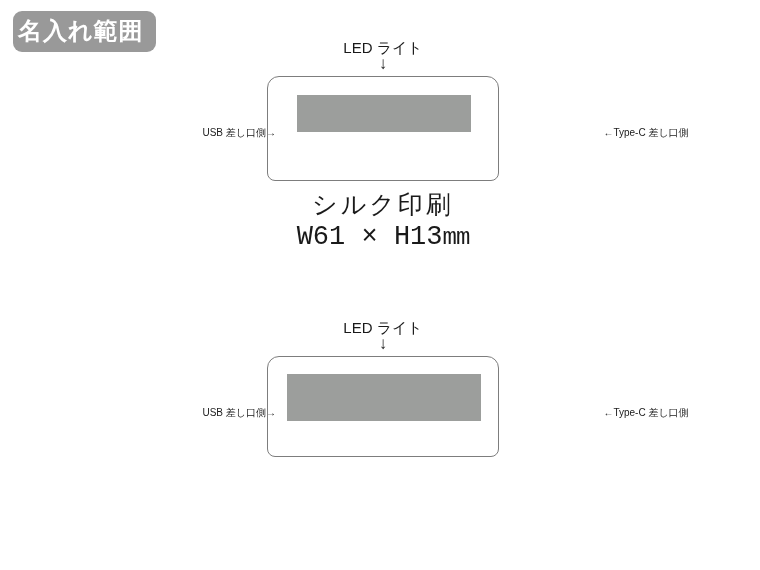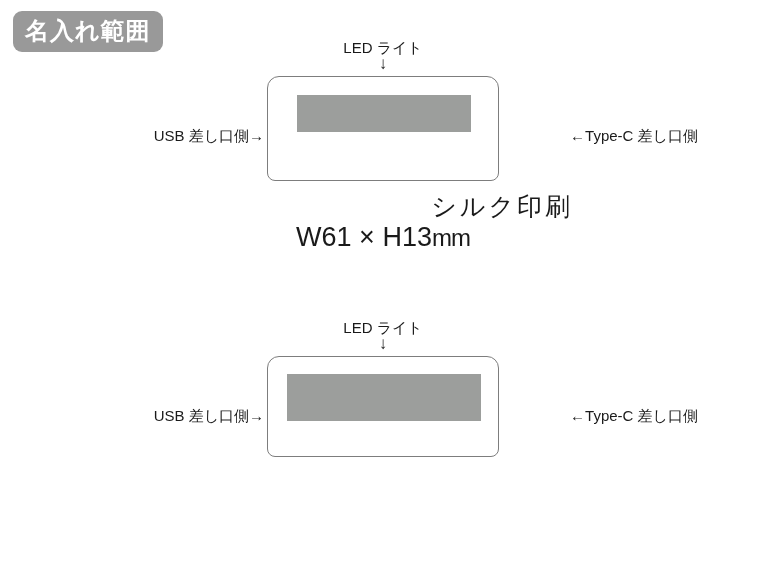--- a/index.html
+++ b/index.html
@@ -15,21 +15,21 @@
   .badge {
     position: absolute;
     left: 13px;
     top: 11px;
     background: #999999;
     color: #ffffff;
     font-size: 24px;
     font-weight: bold;
     letter-spacing: 1px;
     line-height: 1;
-    padding: 8px 12px 9px 12px;
+    padding: 8px 12px 9px 5px;
     border-radius: 9px;
   }
   .diagram { position: absolute; left: 4px; width: 663px; height: 250px; }
   .dia1 { top: 40px; }
   .dia2 { top: 320px; }
   .top-label {
     position: absolute;
     left: 263px;
     width: 232px;
     top: 0;
@@ -54,41 +54,41 @@
     background: #ffffff;
     border: 1px solid #7d7d7d;
     border-radius: 12px 12px 8px 8px;
     box-sizing: border-box;
   }
   .dia1 .device { height: 105px; }
   .dia2 .device { height: 101px; }
   .print-area { position: absolute; background: #9c9e9c; }
   .dia1 .print-area { left: 29px; top: 18px; width: 174px; height: 37px; }
   .dia2 .print-area { left: 19px; top: 17px; width: 194px; height: 47px; }
-  .side-label { position: absolute; top: 87px; font-size: 15px; line-height: 1.2; }
+  .side-label { position: absolute; top: 87px; font-size: 10px; line-height: 1.2; margin-left: 12px; }
   .left-label  { left: 0; width: 260px; text-align: right; }
   .right-label { left: 504px; width: 252px; text-align: center; }
   .caption-method {
     position: absolute;
     left: 189px;
     width: 380px;
     top: 153px;
-    text-align: right;
-    font-family: Liberation Sans, sans-serif;
+    text-align: center;
+    font-family: Liberation Mono, monospace;
     font-size: 25px;
     letter-spacing: 3px;
     line-height: 1.1;
   }
   .caption-size {
     position: absolute;
     left: 189px;
     width: 380px;
     top: 183px;
     text-align: center;
-    font-family: Liberation Sans, sans-serif;
+    font-family: Liberation Mono, monospace;
     font-size: 27px;
     line-height: 1.1;
   }
   .caption-size .unit {
     font-size: 24px;
     letter-spacing: -1px;
   }
 </style>
 </head>
 <body>

